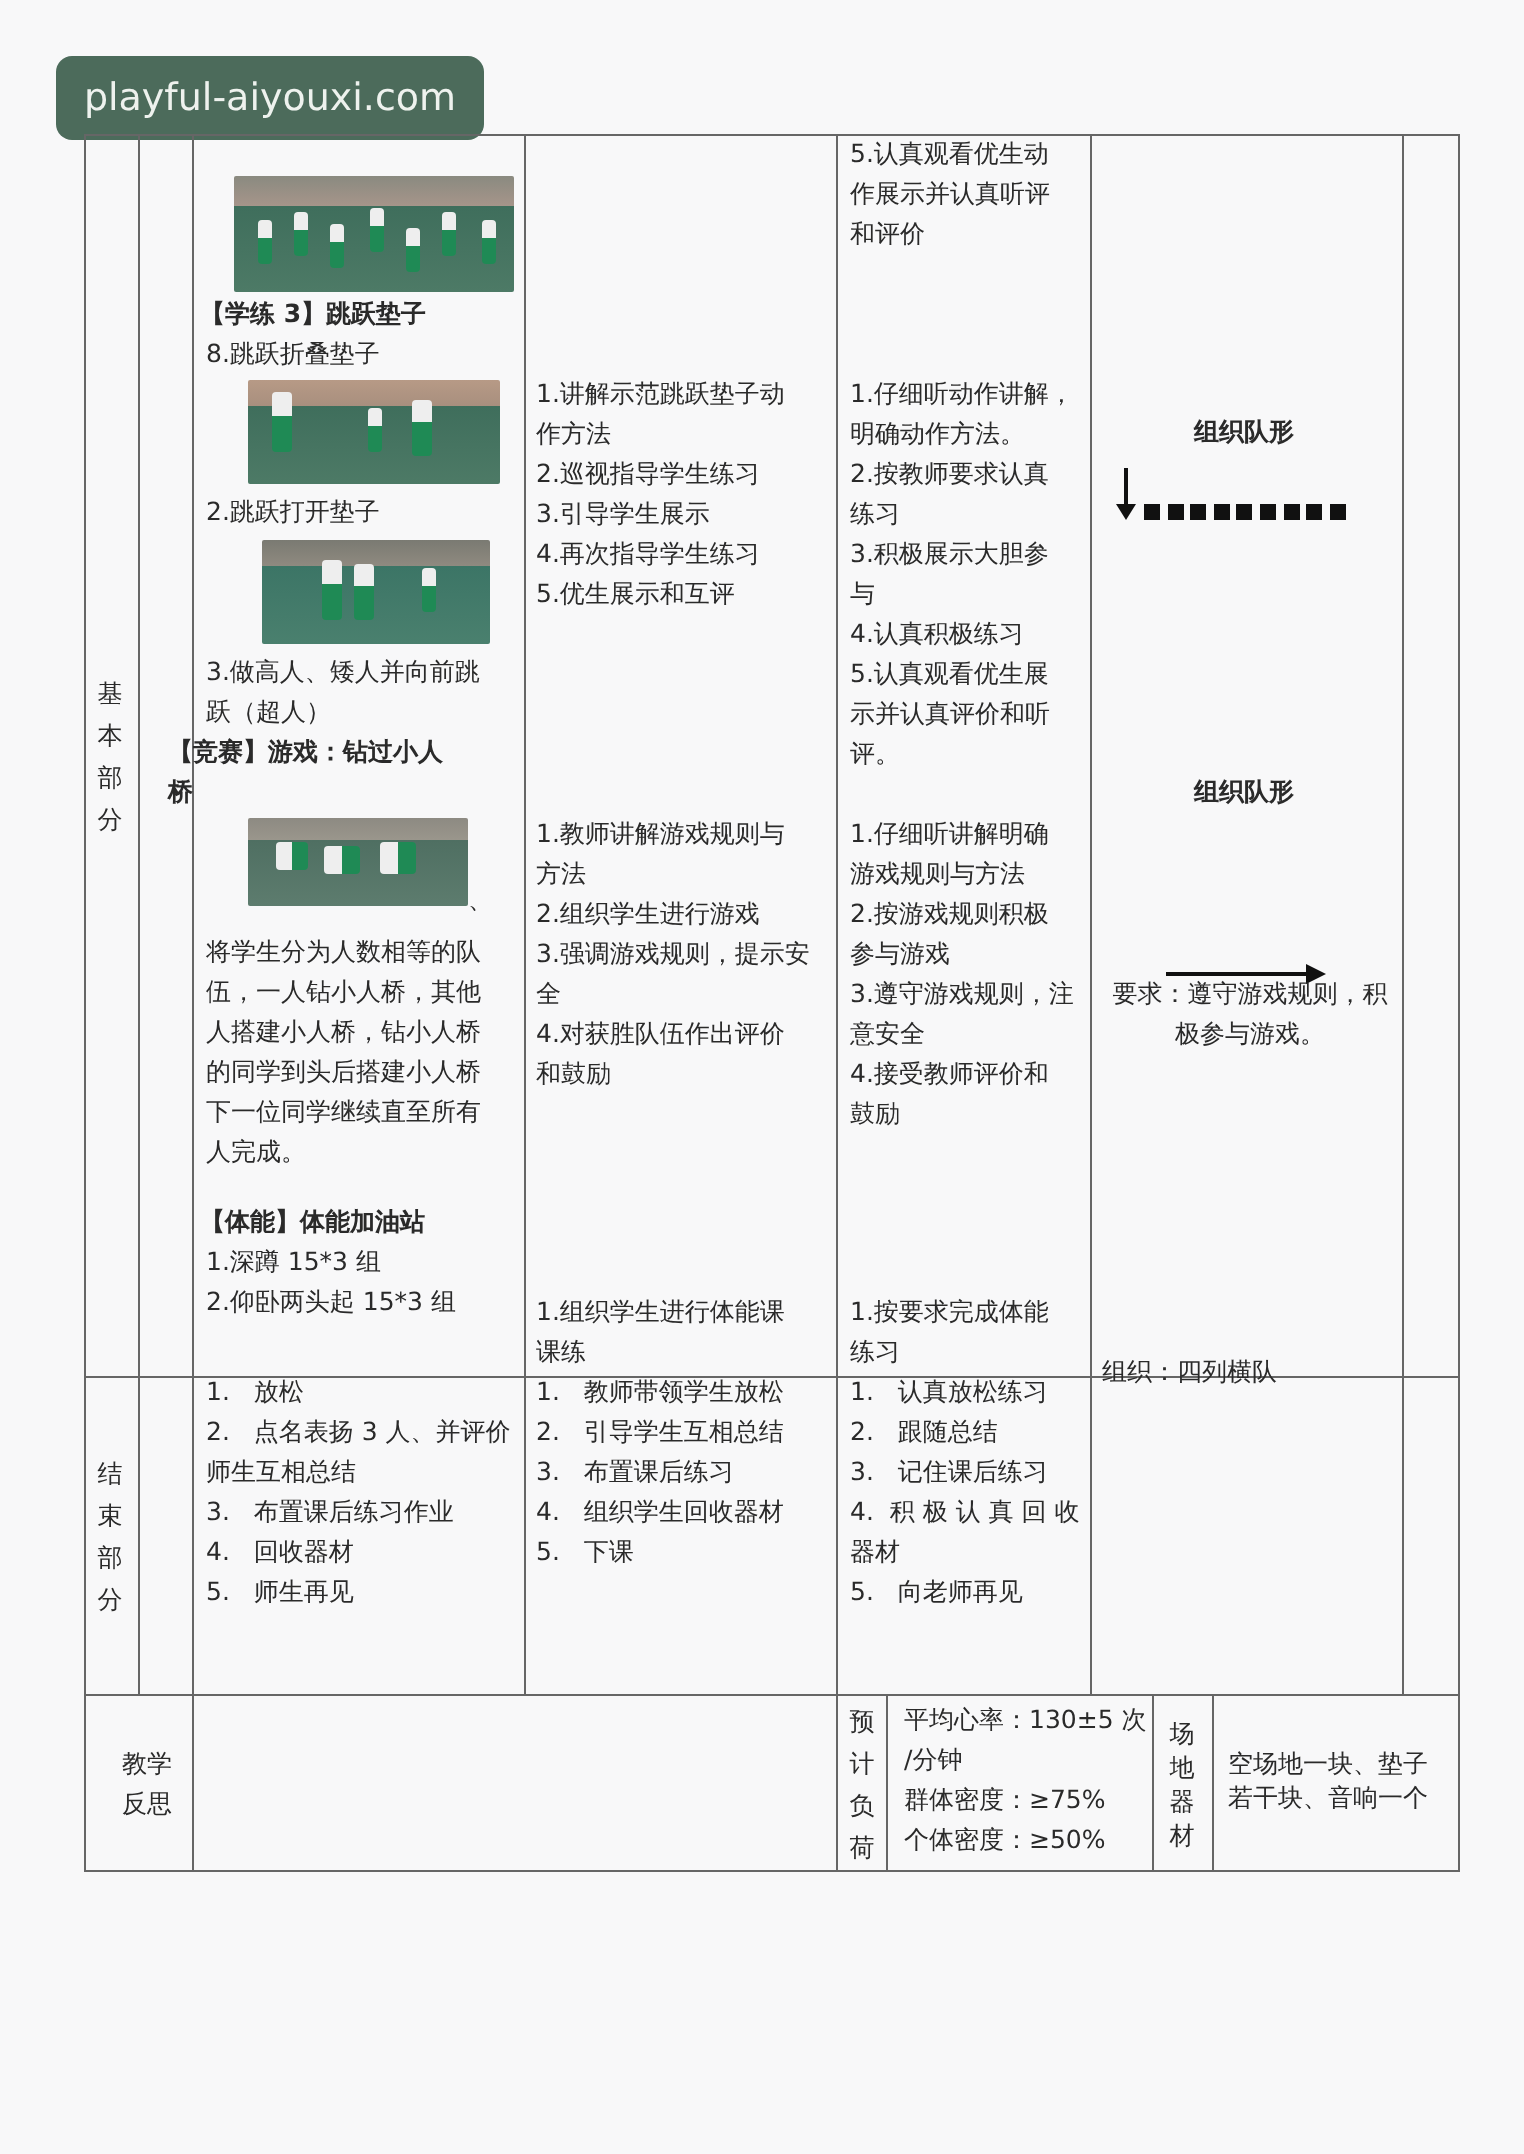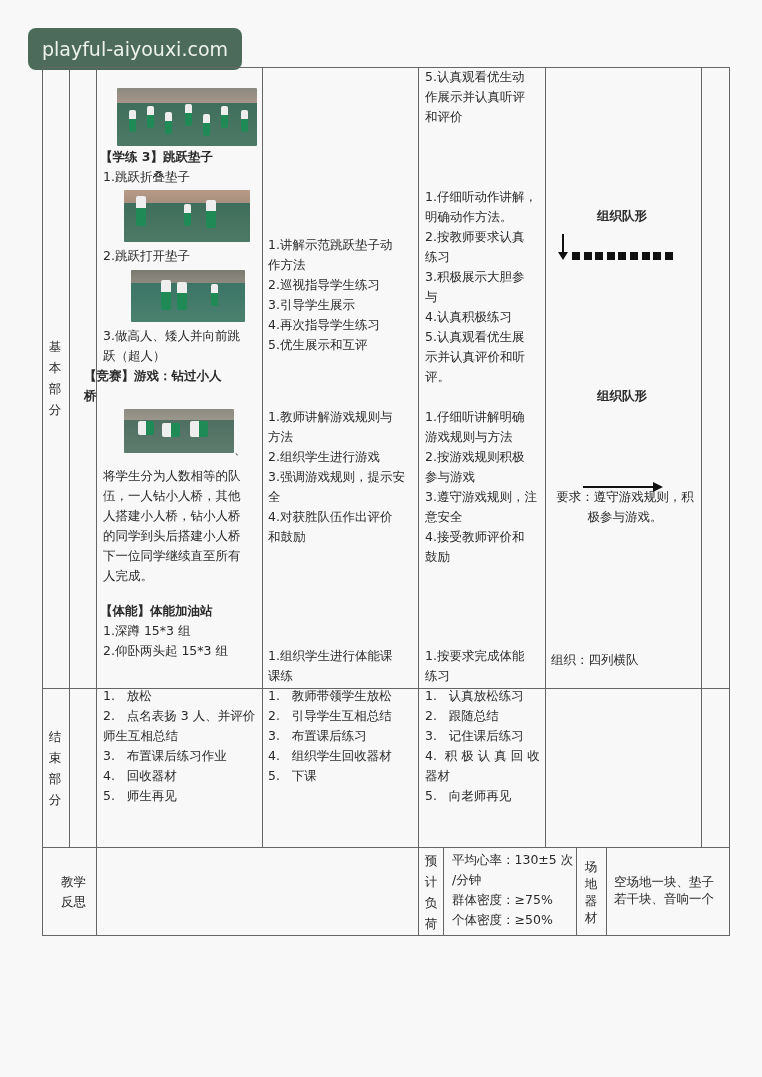--- a/index.html
+++ b/index.html
@@ -61,21 +61,21 @@
       <div class="field"></div>
     <div class="kid" style="left:12px; top:22px;"></div>
       <div class="kid" style="left:30px; top:18px;"></div>
     <div class="kid" style="left:48px; top:24px;"></div>
       <div class="kid" style="left:68px; top:16px;"></div>
     <div class="kid" style="left:86px; top:26px;"></div>
       <div class="kid" style="left:104px; top:18px;"></div>
     <div class="kid" style="left:124px; top:22px;"></div>
   </div>
   <div class="txt bold" style="left:100px; top:147px;">【学练 3】跳跃垫子</div>
-  <div class="txt" style="left:103px; top:167px;">1.跳跃折叠垫子</div>
+  <div class="txt" style="left:103px; top:167px;">8.跳跃折叠垫子</div>
   <div class="photo" style="left:124px; top:190px; width:126px; height:52px;">
     <div class="sky" style="background:linear-gradient(#b79a86,#a88f7e);"></div>
       <div class="field"></div>
     <div class="kid" style="left:12px; top:6px; height:30px; width:10px;"></div>
     <div class="kid" style="left:60px; top:14px;"></div>
     <div class="kid" style="left:82px; top:10px; height:28px; width:10px;"></div>
   </div>
   <div class="txt" style="left:103px; top:246px;">2.跳跃打开垫子</div>
   <div class="photo" style="left:131px; top:270px; width:114px; height:52px;">
     <div class="sky" style="background:linear-gradient(#7a7a72,#8f8a80);"></div>
@@ -99,21 +99,21 @@
   <div class="txt" style="left:103px; top:466px;">将学生分为人数相等的队
 伍，一人钻小人桥，其他
 人搭建小人桥，钻小人桥
 的同学到头后搭建小人桥
 下一位同学继续直至所有
 人完成。</div>
   <div class="txt bold" style="left:100px; top:601px;">【体能】体能加油站</div>
   <div class="txt" style="left:103px; top:621px;">1.深蹲 15*3 组</div>
   <div class="txt" style="left:103px; top:641px;">2.仰卧两头起 15*3 组</div>
 
-  <div class="txt" style="left:268px; top:187px;margin-top:48px;">1.讲解示范跳跃垫子动
+  <div class="txt" style="left:268px; top:187px;">1.讲解示范跳跃垫子动
 作方法
 2.巡视指导学生练习
 3.引导学生展示
 4.再次指导学生练习
 5.优生展示和互评</div>
   <div class="txt" style="left:268px; top:407px;">1.教师讲解游戏规则与
 方法
 2.组织学生进行游戏
 3.强调游戏规则，提示安
 全
@@ -150,21 +150,21 @@
   <div style="position:absolute; left:556px; top:232px; width:140px; height:30px;">
     <div class="arrow-down" style="left:6px; top:2px; height:20px;"></div>
     <div style="position:absolute; left:16px; top:20px; white-space:nowrap; font-size:0;">
       <span class="sq"></span><span class="sq"></span><span class="sq"></span><span class="sq"></span><span class="sq"></span><span class="sq"></span><span class="sq"></span><span class="sq"></span><span class="sq"></span>
     </div>
   </div>
   <div class="txt bold" style="left:597px; top:386px;">组织队形</div>
   <div class="arrow-right" style="left:583px; top:486px; width:72px;"></div>
   <div class="txt" style="left:551px; top:487px; text-align:center; width:148px;">要求：遵守游戏规则，积
 极参与游戏。</div>
-  <div class="txt" style="left:551px; top:650px;">组织：四列横队</div>
+  <div class="txt" style="left:551px; top:676px;">组织：四列横队</div>
 
   <div>
     <div class="vert" style="left:47px; top:726px;">结</div>
     <div class="vert" style="left:47px; top:747px;">束</div>
     <div class="vert" style="left:47px; top:768px;">部</div>
     <div class="vert" style="left:47px; top:789px;">分</div>
   </div>
   <div class="txt" style="left:103px; top:686px;">1.   放松
 2.   点名表扬 3 人、并评价
 师生互相总结

